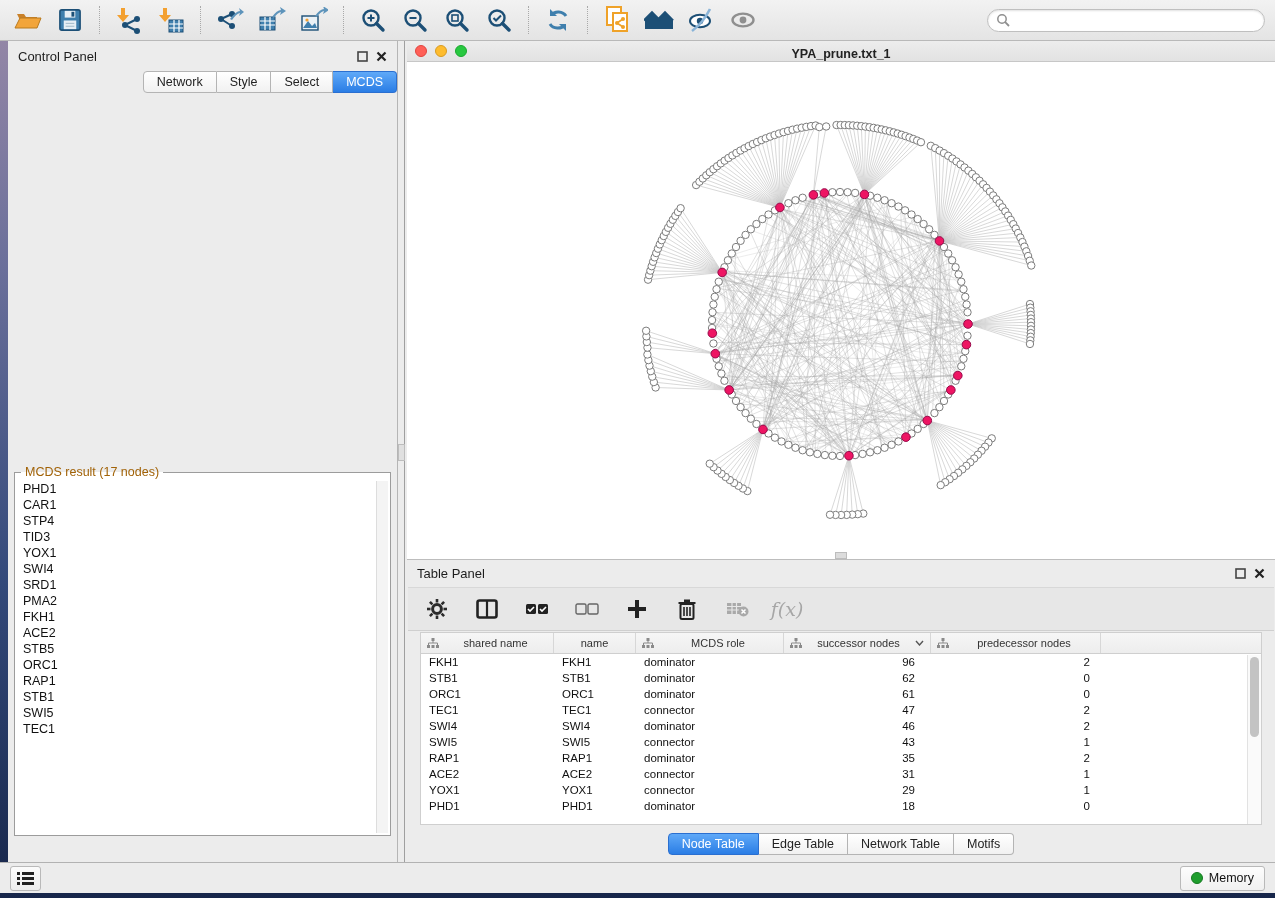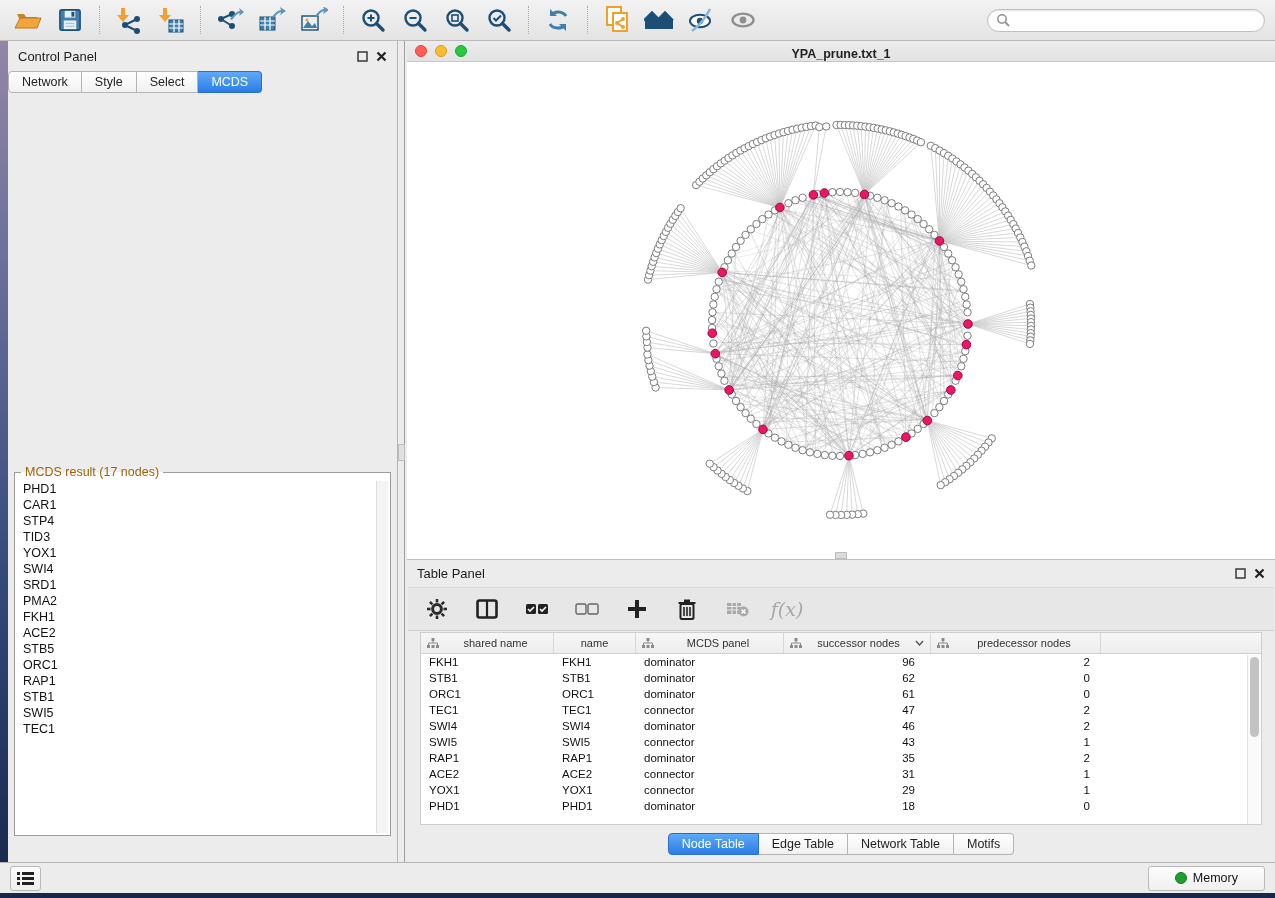--- a/index.html
+++ b/index.html
@@ -23,21 +23,21 @@
     font-family:"Liberation Sans",sans-serif; background:transparent; }
 
   
   .cpanel { position:absolute; left:8px; top:41px; width:390px; height:821px;
     background:#ececec; border-right:1px solid #b5b5b5; }
   .cp-head { height:30px; display:flex; align-items:center; padding:0 10px; }
   .cp-title { font-size:13px; color:#1d1d1d; }
   .win-icons { margin-left:auto; display:flex; gap:8px; align-items:center; }
   .win-icons svg { display:block; cursor:pointer; }
 
-  .tabrow { position:relative; z-index:2; display:flex; justify-content:flex-start; }
+  .tabrow { position:relative; z-index:2; display:flex; justify-content:flex-end; }
   .tabseg { display:flex; }
   .tab { font-size:12.5px; padding:3px 13px; background:linear-gradient(#ffffff,#f1f1f1);
     border:1px solid #b4b4b4; border-left-width:0; color:#222; cursor:pointer;
     font-family:"Liberation Sans",sans-serif; }
   .tab:first-child { border-left-width:1px; border-radius:4px 0 0 4px; }
   .tab:last-child { border-radius:0 4px 4px 0; }
   .tab.active { background:linear-gradient(#5fa9f8,#2a7de5); color:#fff; border-color:#2a6fd0; }
 
   .cp-inner { position:absolute; left:8px; right:8px; top:51px; height:364px;
     background:#e9e9e9; border:1px solid #cfcfcf; border-radius:6px; z-index:1; }
@@ -113,21 +113,21 @@
 
   
   .statusbar { position:absolute; left:0; top:862px; width:1275px; height:31px;
     background:#ececec; border-top:1px solid #b2b2b2; display:flex; align-items:center;
     padding:0 10px; }
   .sq-btn { width:31px; height:25px; background:linear-gradient(#fbfbfb,#eee);
     border:1px solid #b9b9b9; border-radius:3px; display:flex; align-items:center;
     justify-content:center; cursor:pointer; }
   .membtn { margin-left:auto; height:25px; background:linear-gradient(#fdfdfd,#f0f0f0);
     border:1px solid #b9b9b9; border-radius:3px; display:flex; align-items:center; gap:6px;
-    padding:0 26px; font-size:12.5px; color:#111; cursor:pointer; }
+    padding:0 10px; font-size:12.5px; color:#111; cursor:pointer; }
   .memdot { width:12px; height:12px; border-radius:50%; background:#1f9e2e; border:1px solid #157a21; }
 </style>
 </head>
 <body>
 
 <div class="screen">
 
   <div class="toolbar">
     <button class="tbtn">
         <svg width="28" height="26" viewBox="0 0 28 26">
@@ -1114,21 +1114,21 @@
             <div class="hcell" style="width: 148px;">
               <svg width="12" height="11" viewBox="0 0 12 11">
                 <g fill="#8a8a8a">
                   <rect x="4.5" y="0" width="3" height="3"></rect>
                   <rect x="0" y="7" width="3" height="3"></rect>
                   <rect x="4.5" y="7" width="3" height="3"></rect>
                   <rect x="9" y="7" width="3" height="3"></rect>
                 </g>
                 <path d="M6 3v2M1.5 7V5h9v2" fill="none" stroke="#8a8a8a"></path>
               </svg>
-              <span class="lbl">MCDS panel</span>
+              <span class="lbl">MCDS role</span>
             </div>
             <div class="hcell" style="width: 147px;">
               <svg width="12" height="11" viewBox="0 0 12 11">
                 <g fill="#8a8a8a">
                   <rect x="4.5" y="0" width="3" height="3"></rect>
                   <rect x="0" y="7" width="3" height="3"></rect>
                   <rect x="4.5" y="7" width="3" height="3"></rect>
                   <rect x="9" y="7" width="3" height="3"></rect>
                 </g>
                 <path d="M6 3v2M1.5 7V5h9v2" fill="none" stroke="#8a8a8a"></path>

